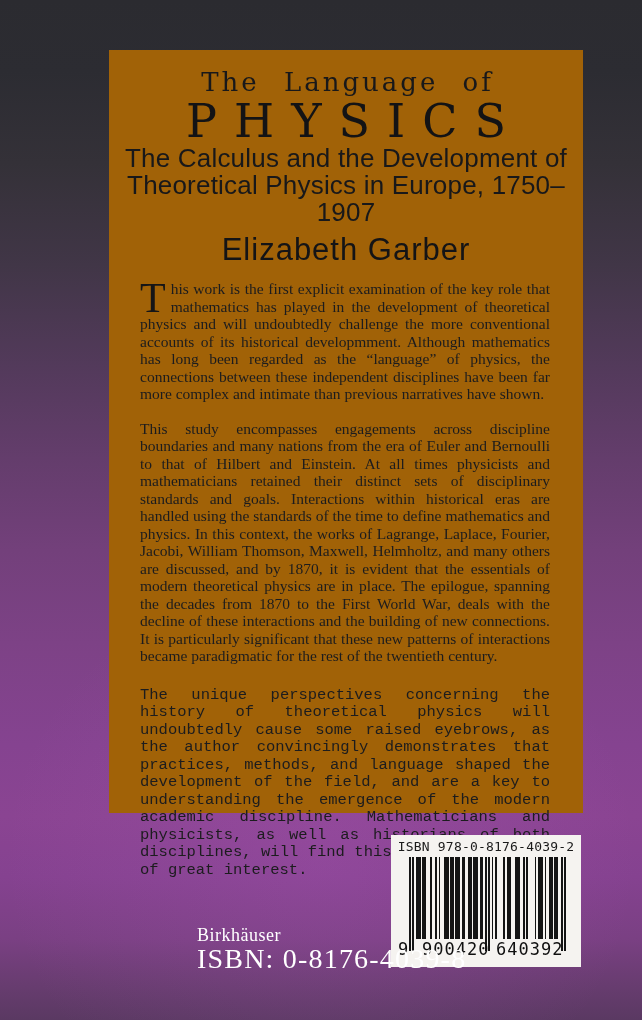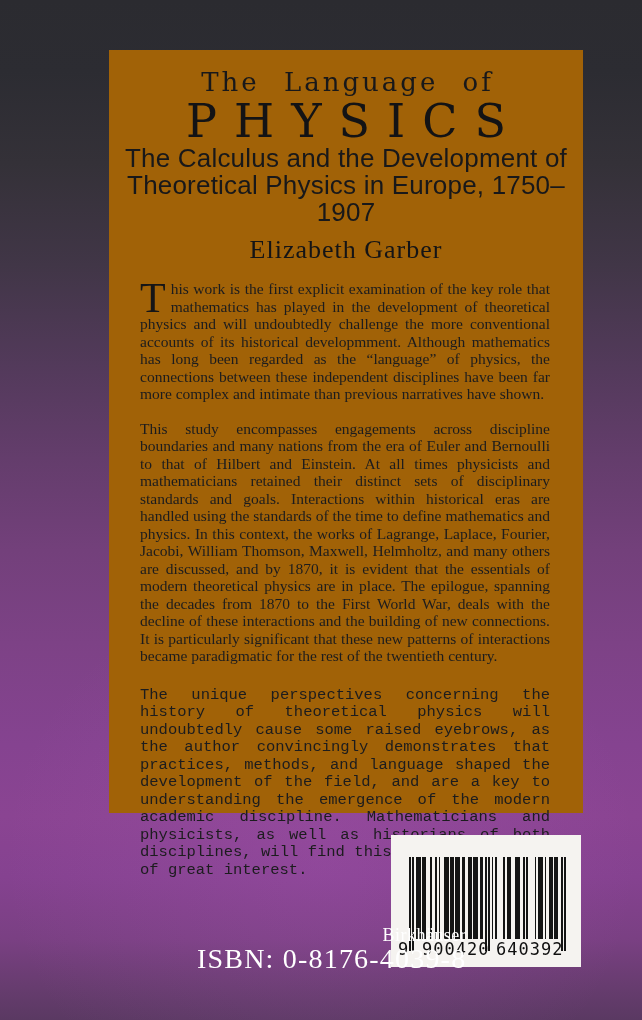--- a/index.html
+++ b/index.html
@@ -32,22 +32,22 @@
     font-size: 46px; line-height: 47px;
     letter-spacing: 17px; margin-right: -17px;
     font-weight: 400; color: #131315;
   }
   .subtitle {
     font-family: Liberation Sans, sans-serif;
     font-size: 26px; line-height: 27px; letter-spacing: 0.2px;
     color: #18181a;
   }
   .author {
-    font-family: Liberation Serif, serif;
-    font-size: 26px; line-height: 33px; letter-spacing: 1px;
+    font-family: Liberation Sans, sans-serif;
+    font-size: 31px; line-height: 33px; letter-spacing: 1px;
     margin-top: 7px; color: #141416;
   }
   .synopsis {
     text-align: justify;
     margin: 14px 33px 0 31px;
     font-size: 15.5px; line-height: 17.5px;
     color: #1c1c1e;
   }
   .synopsis p { margin: 0 0 17px 0; }
   .synopsis p:last-child { margin-bottom: 0; }
@@ -80,21 +80,21 @@
   .bc-group1 { left: 31px; }
   .bc-group2 { left: 105px; }
 
   
   .imprint {
     position: absolute; left: 197px; top: 924px; color: #ffffff;
     text-align: left;
   }
   .publisher {
     font-family: "Liberation Serif", serif;
-    font-size: 18px; line-height: 22px; letter-spacing: 0.5px; text-align: right;
+    font-size: 18px; line-height: 22px; letter-spacing: 0.5px;
   }
   .isbn-line {
     font-family: "Liberation Serif", serif;
     font-size: 28px; line-height: 24px; letter-spacing: 1.2px;
     margin-top: 1px; white-space: nowrap;
   }
 </style>
 </head>
 <body>
 
@@ -106,20 +106,21 @@
   <div class="author">Elizabeth Garber</div>
 
   <div class="synopsis">
     <p><span class="dropcap">T</span><span>his work is the first explicit examination of the key role that mathematics has played in the development of theoretical physics and will undoubtedly challenge the more conventional accounts of its historical developmment. Although mathematics has long been regarded as the “language” of physics, the connections between these independent disciplines have been far more complex and intimate than previous narratives have shown.</span></p>
     <p>This study encompasses engagements across discipline boundaries and many nations from the era of Euler and Bernoulli to that of Hilbert and Einstein. At all times physicists and mathematicians retained their distinct sets of disciplinary standards and goals. Interactions within historical eras are handled using the standards of the time to define mathematics and physics. In this context, the works of Lagrange, Laplace, Fourier, Jacobi, William Thomson, Maxwell, Helmholtz, and many others are discussed, and by 1870, it is evident that the essentials of modern theoretical physics are in place. The epilogue, spanning the decades from 1870 to the First World War, deals with the decline of these interactions and the building of new connections. It is particularly significant that these new patterns of interactions became paradigmatic for the rest of the twentieth century.</p>
     <p class="p3">The unique perspectives concerning the history of theoretical physics will undoubtedly cause some raised eyebrows, as the author convincingly demonstrates that practices, methods, and language shaped the development of the field, and are a key to understanding the emergence of the modern academic discipline. Mathematicians and physicists, as well as historians of both disciplines, will find this provocative work of great interest.</p>
   </div>
 </div>
 
 <div class="barcode-box">
+  <div class="bc-label">ISBN 978-0-8176-4039-2</div>
   <svg id="barcode-svg" class="bc-bars" width="157" height="94" viewBox="0 0 95 94" preserveAspectRatio="none" fill="#141414" shape-rendering="crispEdges">
       <rect x="0" y="0" width="1" height="94"></rect>
       <rect x="2" y="0" width="1" height="94"></rect>
       <rect x="4" y="0" width="1" height="82"></rect>
       <rect x="5" y="0" width="1" height="82"></rect>
       <rect x="6" y="0" width="1" height="82"></rect>
       <rect x="8" y="0" width="1" height="82"></rect>
       <rect x="9" y="0" width="1" height="82"></rect>
       <rect x="13" y="0" width="1" height="82"></rect>
       <rect x="16" y="0" width="1" height="82"></rect>

